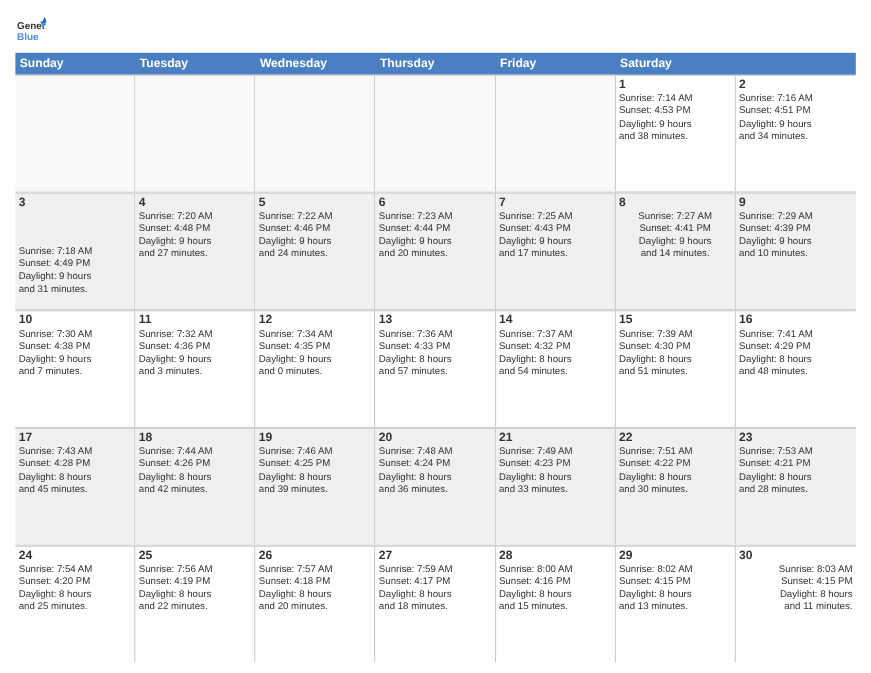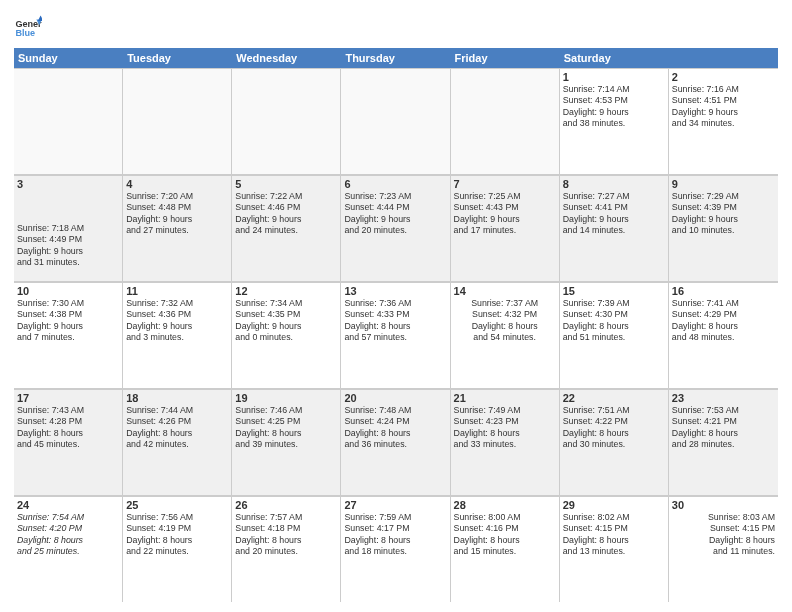--- a/index.html
+++ b/index.html
@@ -187,21 +187,21 @@
           </div>
           <div class="cal-cell shaded">
             <div class="day-num">7</div>
             <div class="cell-info" style="white-space: pre-line;">Sunrise: 7:25 AM
 Sunset: 4:43 PM
 Daylight: 9 hours
 and 17 minutes.</div>
           </div>
           <div class="cal-cell shaded">
             <div class="day-num">8</div>
-            <div class="cell-info" style="white-space: pre-line;">Sunrise: 7:27 AM
+            <div class="cell-info" style="white-space: pre-line; text-align: center;">Sunrise: 7:27 AM
 Sunset: 4:41 PM
 Daylight: 9 hours
 and 14 minutes.</div>
           </div>
           <div class="cal-cell shaded">
             <div class="day-num">9</div>
             <div class="cell-info" style="white-space: pre-line;">Sunrise: 7:29 AM
 Sunset: 4:39 PM
 Daylight: 9 hours
 and 10 minutes.</div>
@@ -231,21 +231,21 @@
           </div>
           <div class="cal-cell">
             <div class="day-num">13</div>
             <div class="cell-info" style="white-space: pre-line;">Sunrise: 7:36 AM
 Sunset: 4:33 PM
 Daylight: 8 hours
 and 57 minutes.</div>
           </div>
           <div class="cal-cell">
             <div class="day-num">14</div>
-            <div class="cell-info" style="white-space: pre-line; text-align: center;">Sunrise: 7:37 AM
+            <div class="cell-info" style="white-space: pre-line;">Sunrise: 7:37 AM
 Sunset: 4:32 PM
 Daylight: 8 hours
 and 54 minutes.</div>
           </div>
           <div class="cal-cell">
             <div class="day-num">15</div>
             <div class="cell-info" style="white-space: pre-line;">Sunrise: 7:39 AM
 Sunset: 4:30 PM
 Daylight: 8 hours
 and 51 minutes.</div>
@@ -305,21 +305,21 @@
             <div class="day-num">23</div>
             <div class="cell-info" style="white-space: pre-line;">Sunrise: 7:53 AM
 Sunset: 4:21 PM
 Daylight: 8 hours
 and 28 minutes.</div>
           </div>
         </div>
         <div class="cal-row">
           <div class="cal-cell">
             <div class="day-num">24</div>
-            <div class="cell-info" style="white-space: pre-line; font-style: italic;">Sunrise: 7:54 AM
+            <div class="cell-info" style="white-space: pre-line;">Sunrise: 7:54 AM
 Sunset: 4:20 PM
 Daylight: 8 hours
 and 25 minutes.</div>
           </div>
           <div class="cal-cell">
             <div class="day-num">25</div>
             <div class="cell-info" style="white-space: pre-line;">Sunrise: 7:56 AM
 Sunset: 4:19 PM
 Daylight: 8 hours
 and 22 minutes.</div>

